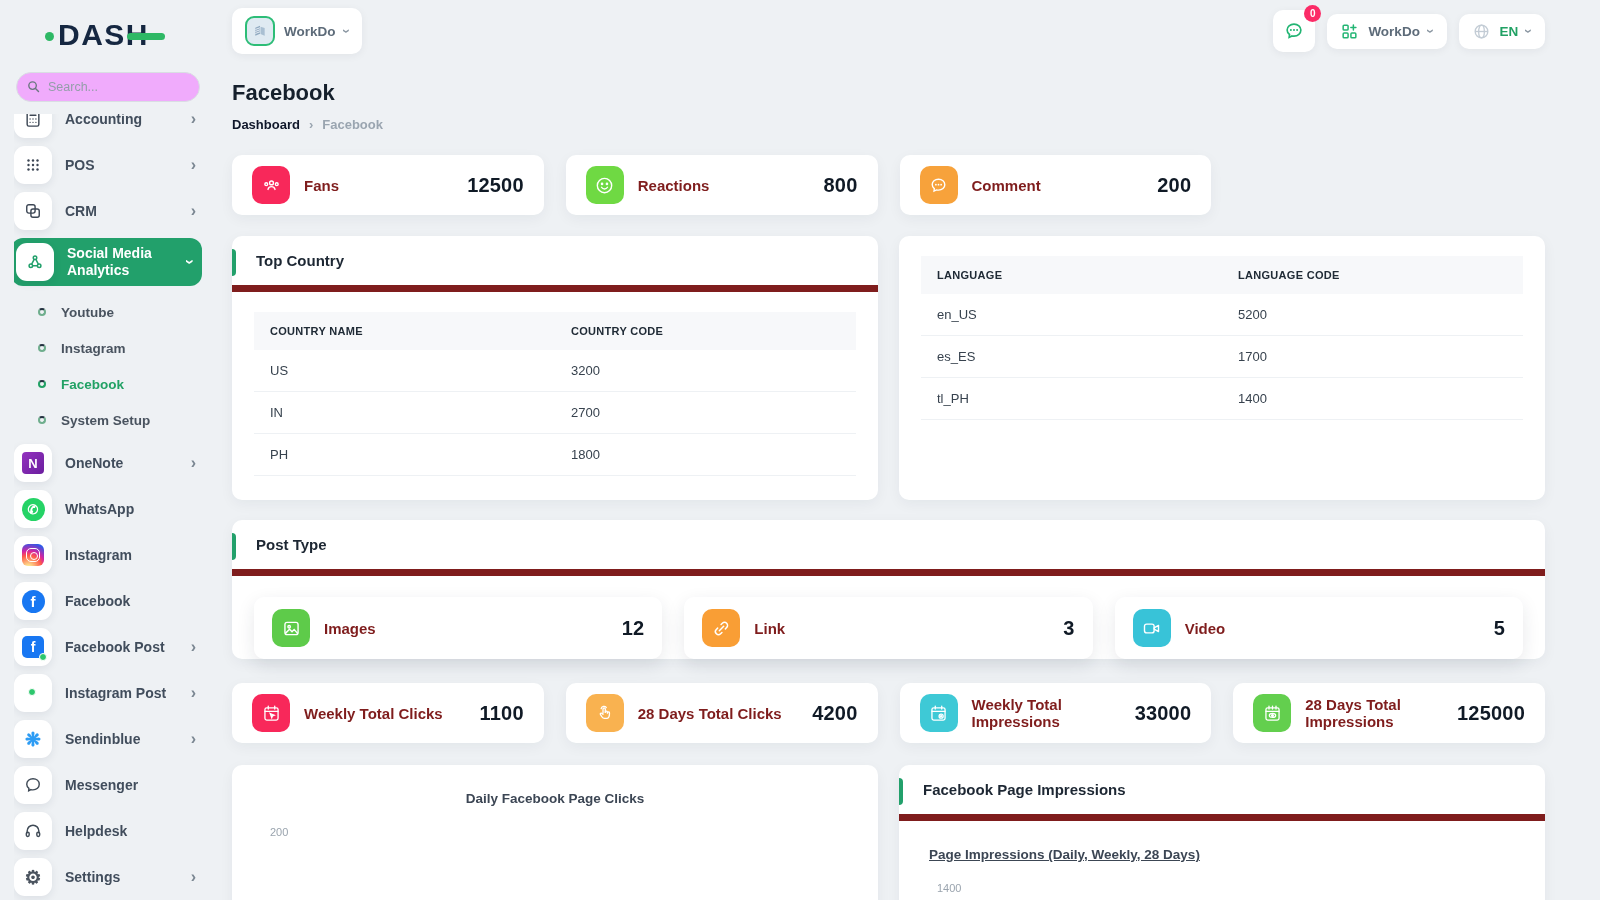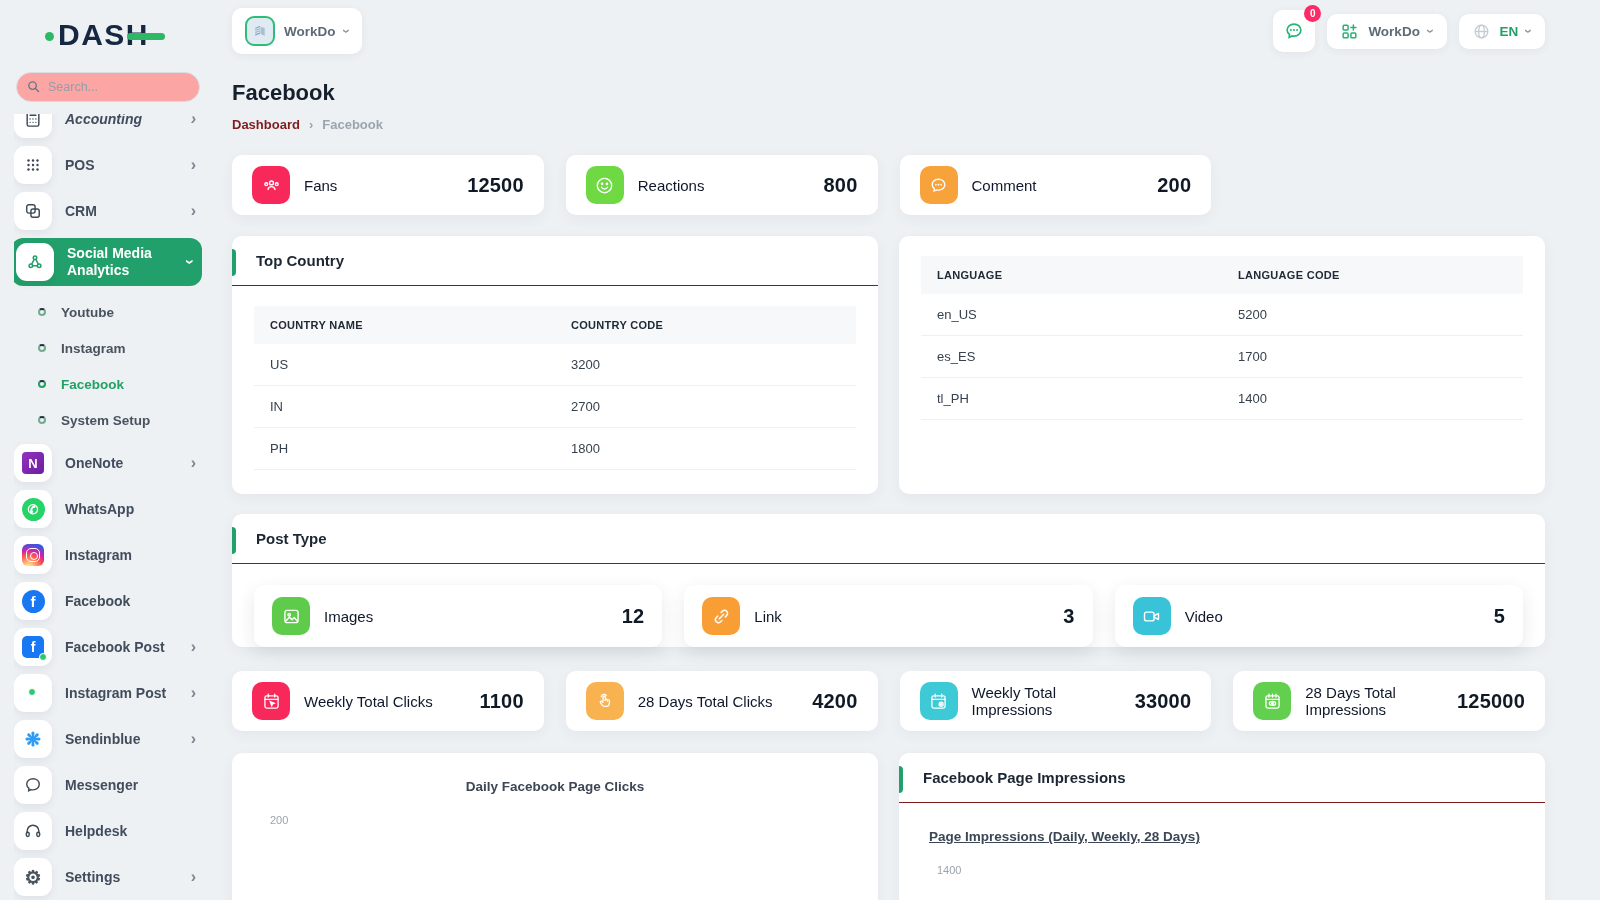--- a/index.html
+++ b/index.html
@@ -9,26 +9,26 @@
     font-family:"Liberation Sans", sans-serif;
     color:#2b3644;
   }
   
   .sidebar { position:fixed; left:0; top:0; bottom:0; width:212px; padding:0 10px 0 14px; overflow:hidden; }
   .logo { position:relative; margin:18px 0 20px 44px; width:-moz-fit-content; width:fit-content; cursor:pointer; }
   .logo-text { font-size:30px; font-weight:800; letter-spacing:1.5px; color:#152741; }
   .logo::before { content:""; position:absolute; left:-13px; top:14px; width:9px; height:9px; border-radius:50%; background:#2eb865; }
   .logo::after { content:""; position:absolute; right:-16px; top:15px; width:38px; height:7px; border-radius:4px; background:#2eb865; }
   .search { position:relative; margin:0 2px 12px; }
-  .search input { width:100%; height:30px; border-radius:15px; border:1px solid #d9dee3; background:#fca5a5; padding:0 12px 0 31px; font-size:12.5px; color:#44505c; outline:none; font-family:inherit; }
+  .search input { width:100%; height:30px; border-radius:15px; border:1px solid #d9dee3; background:#f0abfc; padding:0 12px 0 31px; font-size:12.5px; color:#44505c; outline:none; font-family:inherit; }
   .search input::placeholder { color:#939ea9; }
   .search .s-icon { position:absolute; left:10px; top:7px; }
   .nav { overflow:hidden; height:800px; }
   .menu-item { display:flex; align-items:center; gap:13px; margin-bottom:8px; cursor:pointer; }
-  .menu-item.clipped { margin-top:-14px;font-style:italic; }
+  .menu-item.clipped { margin-top:-14px; }
   .menu-icon { width:38px; height:38px; border-radius:11px; background:#fff; box-shadow:0 3px 9px rgba(24,41,64,.08); display:flex; align-items:center; justify-content:center; flex:none; }
   .menu-label { font-size:14px; font-weight:600; color:#414d5c; flex:1; line-height:1.2; }
   .menu-chevron { color:#7a8691; font-size:16px; font-weight:600; padding-right:6px; }
   .menu-item.active { background:#22a06b; border-radius:12px; padding:5px 10px 5px 5px; margin-left:-3px; }
   .menu-item.active .menu-label { color:#fff; width:100px; }
   .menu-item.active .menu-chevron { color:#fff; display:inline-block; transform:rotate(90deg); padding:0; }
   .sub-item { display:flex; align-items:center; gap:15px; padding:10.5px 0 10.5px 24px; cursor:pointer; }
   .sub-bullet { width:8px; height:8px; border-radius:50%; border:2px solid #6fae8d; border-top-color:#23313f; flex:none; }
   .sub-label { font-size:13.5px; font-weight:600; color:#49535f; }
   .sub-item.active .sub-label { color:#21a164; }
@@ -57,31 +57,31 @@
   .topbar { display:flex; justify-content:space-between; align-items:center; }
   .tb-btn { position:relative; background:#fff; border:0; border-radius:10px; box-shadow:0 2px 8px rgba(26,40,58,.06); display:flex; align-items:center; gap:9px; padding:8px 13px; font-size:13.5px; font-weight:600; color:#5d6b79; cursor:pointer; font-family:inherit; }
   .tb-right { display:flex; gap:12px; align-items:center; }
   .chat-btn { width:42px; height:42px; justify-content:center; padding:0; }
   .badge { position:absolute; top:-5px; right:-6px; min-width:17px; height:17px; border-radius:9px; background:#fb2b67; color:#fff; font-size:10px; font-weight:700; display:flex; align-items:center; justify-content:center; padding:0 4px; }
   .ws-icon { width:30px; height:30px; border-radius:9px; border:2px solid #2dbd77; background:#dfeaf2; display:flex; align-items:center; justify-content:center; }
   .chev { display:inline-block; color:#8b97a2; font-size:14px; font-weight:700; transform:rotate(90deg); }
   .green-txt { color:#21a164; }
   .page-title { font-size:22px; font-weight:700; color:#15202c; margin:26px 0 11px; }
   .breadcrumb { display:flex; gap:9px; align-items:center; font-size:13px; font-weight:600; }
-  .crumb-link { color:#7f1d1d; cursor:pointer; }
+  .crumb-link { color:#0f172a; cursor:pointer; }
   .crumb-sep { color:#9aa5b0; font-size:13px; }
   .crumb-cur { color:#9aa5b0; }
   .card { background:#fff; border-radius:10px; box-shadow:0 4px 14px rgba(26,40,58,.05); }
   .row4 { display:grid; grid-template-columns:repeat(4,1fr); gap:22px; margin-top:23px; }
   .row2 { display:grid; grid-template-columns:1fr 1fr; gap:21px; margin-top:21px; }
   .stat-card { display:flex; align-items:center; gap:14px; padding:11px 20px; }
   .icon-badge { width:38px; height:38px; border-radius:10px; display:flex; align-items:center; justify-content:center; flex:none; }
-  .stat-label { font-size:15px; font-weight:400; color:#0f172a; flex:1; }
+  .stat-label { font-size:15px; font-weight:700; color:#7f1d1d; flex:1; }
   .stat-value { font-size:20px; font-weight:700; color:#101a26; letter-spacing:.2px; }
-  .section-head { position:relative; padding:16px 24px 15px; border-bottom:1px solid #7f1d1d; }
+  .section-head { position:relative; padding:16px 24px 15px; border-bottom:7px solid #7f1d1d; }
   .accent { position:absolute; left:0; top:13px; width:4px; height:27px; border-radius:0 4px 4px 0; background:#22a06b; }
   .section-title { font-size:15px; font-weight:700; color:#1d2733; }
   .data-table { width:calc(100% - 44px); margin:20px 22px 24px; border-collapse:collapse; }
   .data-table th { background:#f7f8fa; text-align:left; font-size:11px; letter-spacing:.3px; color:#202b36; padding:13px 16px; font-weight:700; width:50%; }
   .data-table td { font-size:13px; color:#37424e; padding:13px 16px; border-bottom:1px solid #eef1f4; }
   .post-grid { display:grid; grid-template-columns:1fr 1fr 1fr; gap:22px; margin:21px 22px 24px; }
   .post-card { box-shadow:0 6px 18px rgba(26,40,58,.10); border-radius:10px; background:#fff; display:flex; align-items:center; gap:14px; padding:12px 18px; }
   .chart-card { height:230px; overflow:hidden; }
   .chart-title { font-size:13.5px; font-weight:700; color:#3c4654; margin-top:26px; }
   .center { text-align:center; }

